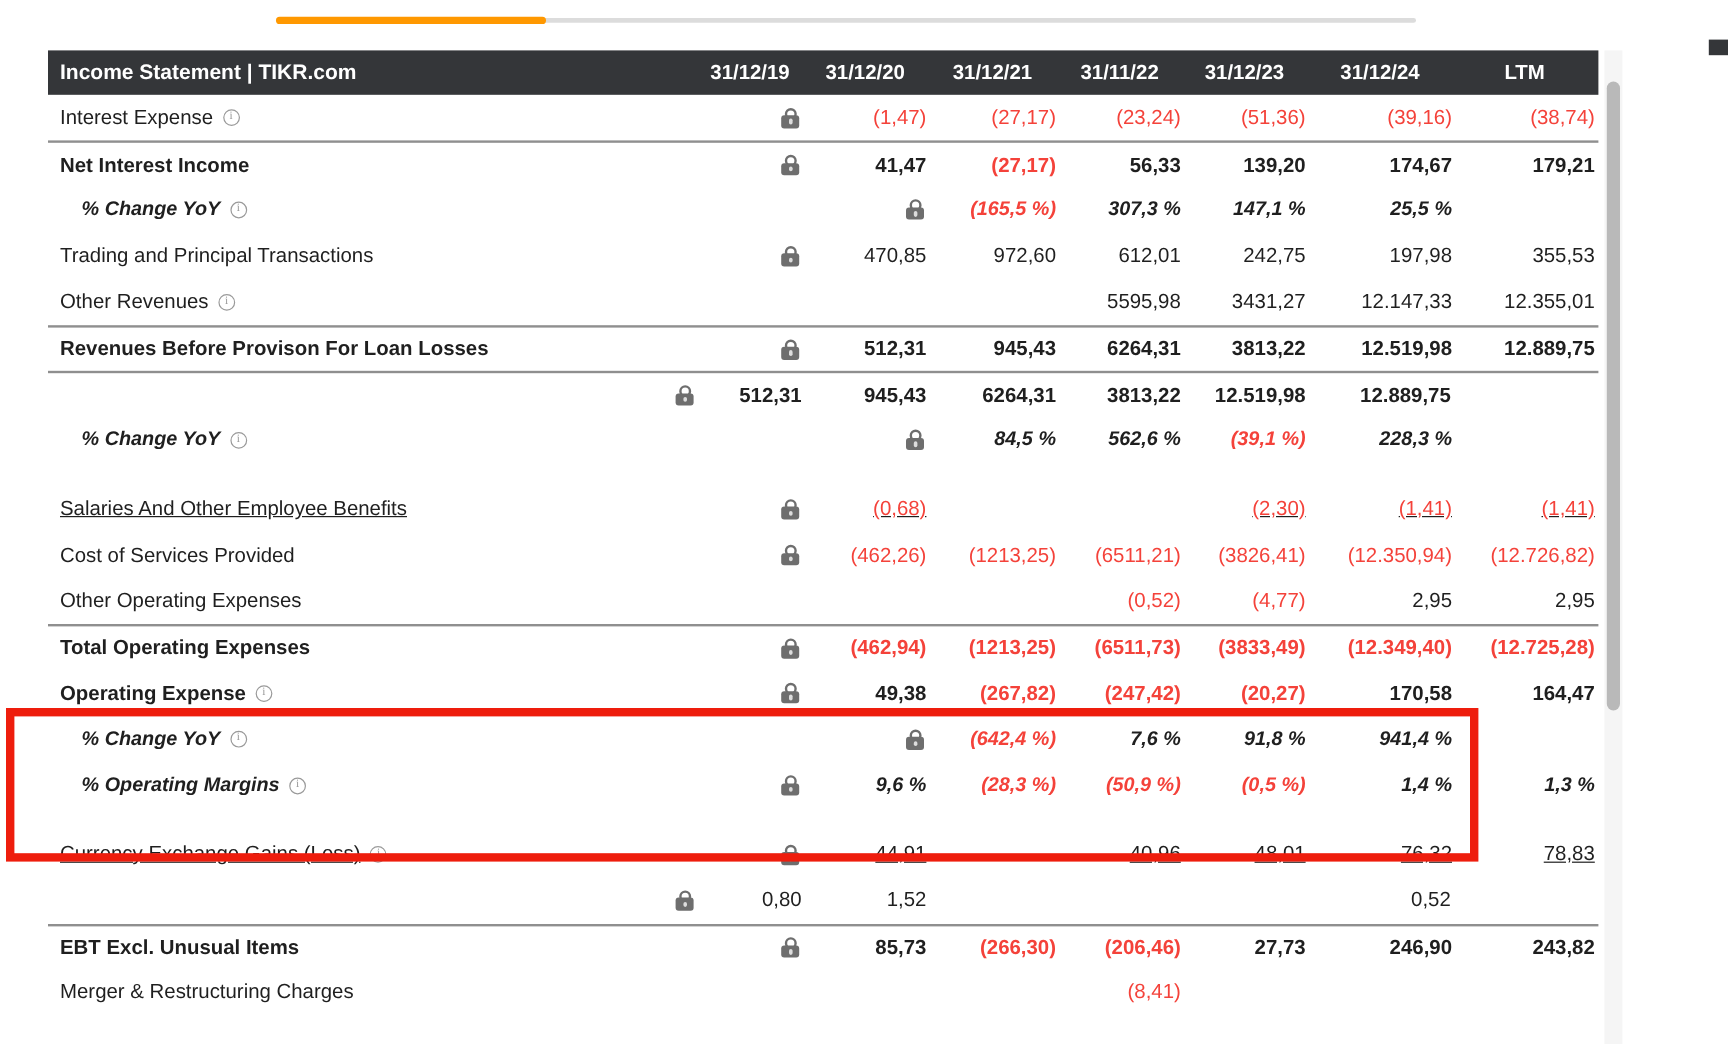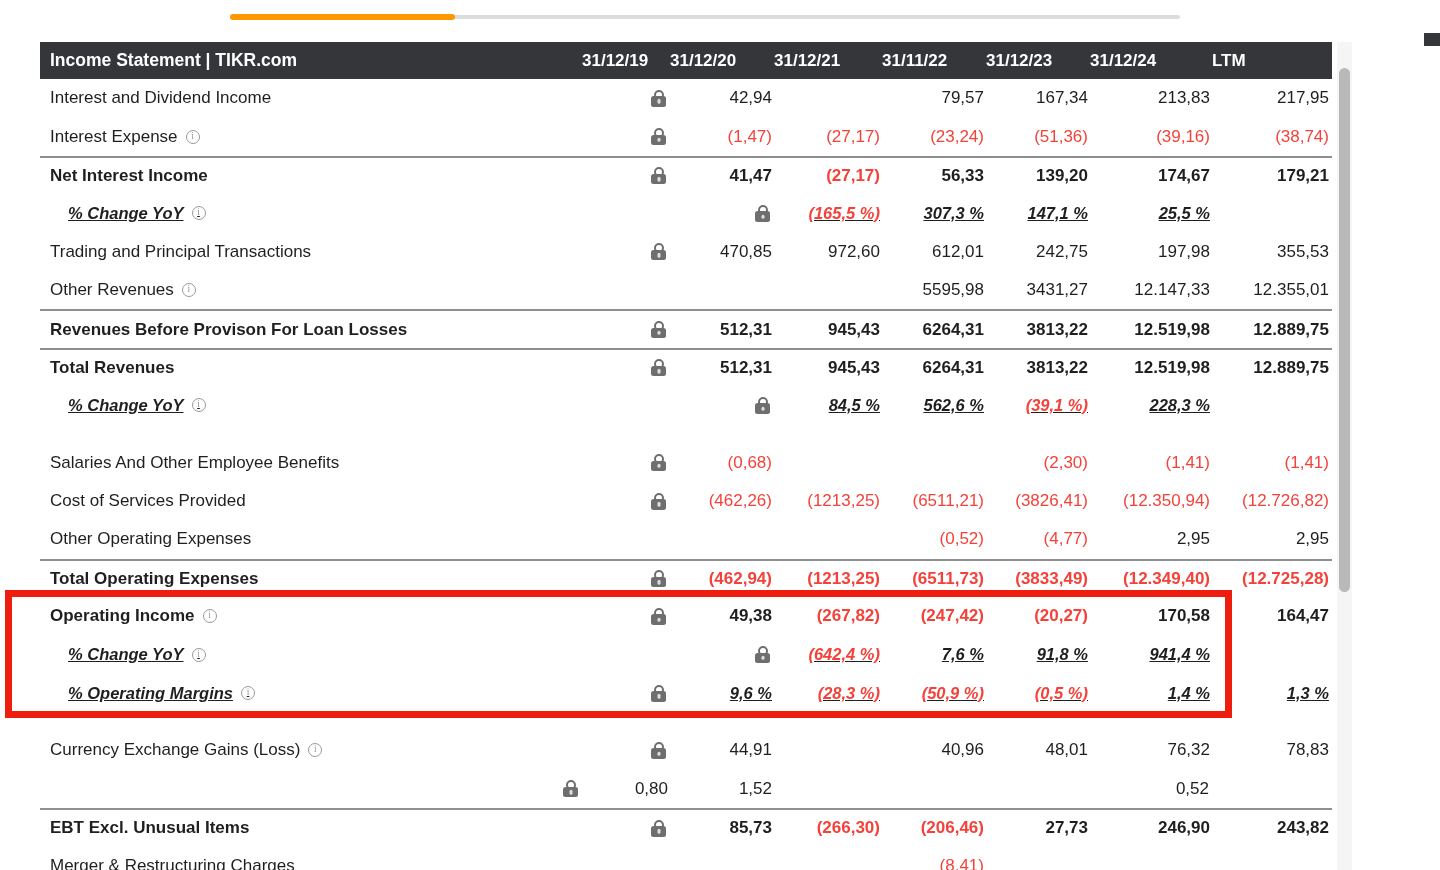--- a/index.html
+++ b/index.html
@@ -25,28 +25,28 @@
   .hscroll-thumb{position:absolute;left:0;top:-1px;width:225px;height:6px;
     background:var(--accent-orange);border-radius:3px;}
 
   
   .table{position:absolute;left:40px;top:42px;width:1292px;}
   .thead,.row{display:grid;
     grid-template-columns:542px 88px 104px 108px 104px 104px 122px 120px;
     align-items:center;}
   .thead{height:37px;background:var(--header-bg);color:#fff;font-weight:700;font-size:17px;}
   .thead .label{padding-left:10px;font-size:17.5px;}
-  .thead .num{text-align:left;padding-right:2px;}
+  .thead .num{text-align:center;padding-right:2px;}
   .thead .num:last-child{padding-right:3px;}
 
   .row{height:38.4px;font-size:17px;}
   .row.rule{border-top:2px solid var(--rule);}
-  .row.space{margin-top:19px;}
+  .row.space{margin-top:19px;text-decoration:underline;}
   .row.bold{font-weight:700;}
-  .row.pct{font-weight:700;font-style:italic;font-size:16.5px;text-decoration:underline;}
+  .row.pct{font-weight:700;font-style:italic;font-size:16.5px;}
   .cell.label{padding-left:10px;display:flex;align-items:center;white-space:nowrap;overflow:hidden;}
   .row.pct .cell.label{padding-left:28px;}
   .cell.num{display:flex;justify-content:flex-end;align-items:center;padding-right:2px;
     white-space:nowrap;font-variant-numeric:tabular-nums;}
   .cell.num:last-child{padding-right:3px;}
   .neg{color:var(--negative);}
 
   
   .lock{display:inline-block;position:relative;width:15px;height:17px;margin-right:2px;flex:0 0 auto;}
   .lock .shackle{position:absolute;top:0;left:2.5px;width:10px;height:10px;
@@ -93,37 +93,20 @@
       <div class="num">31/12/20</div>
       <div class="num">31/12/21</div>
       <div class="num">31/11/22</div>
       <div class="num">31/12/23</div>
       <div class="num">31/12/24</div>
       <div class="num">LTM</div>
     </div>
     <div>
         <div class="row">
           <div class="cell label">
-            <span>Interest and Dividend Income</span>
-          </div>
-          <div class="cell num">
-            <span class="lock">
-              <span class="shackle"></span>
-              <span class="lbody"></span>
-            </span>
-          </div>
-          <div class="cell num">42,94</div>
-          <div class="cell num"></div>
-          <div class="cell num">79,57</div>
-          <div class="cell num">167,34</div>
-          <div class="cell num">213,83</div>
-          <div class="cell num">217,95</div>
-        </div>
-        <div class="row">
-          <div class="cell label">
             <span>Interest Expense</span>
             <span class="info">i</span>
           </div>
           <div class="cell num">
             <span class="lock">
               <span class="shackle"></span>
               <span class="lbody"></span>
             </span>
           </div>
           <div class="cell num neg">(1,47)</div>
@@ -209,23 +192,20 @@
             </span>
           </div>
           <div class="cell num">512,31</div>
           <div class="cell num">945,43</div>
           <div class="cell num">6264,31</div>
           <div class="cell num">3813,22</div>
           <div class="cell num">12.519,98</div>
           <div class="cell num">12.889,75</div>
         </div>
         <div class="row bold rule">
-          <div class="cell label">
-            <span>Total Revenues</span>
-          </div>
           <div class="cell num">
             <span class="lock">
               <span class="shackle"></span>
               <span class="lbody"></span>
             </span>
           </div>
           <div class="cell num">512,31</div>
           <div class="cell num">945,43</div>
           <div class="cell num">6264,31</div>
           <div class="cell num">3813,22</div>
@@ -308,21 +288,21 @@
           </div>
           <div class="cell num neg">(462,94)</div>
           <div class="cell num neg">(1213,25)</div>
           <div class="cell num neg">(6511,73)</div>
           <div class="cell num neg">(3833,49)</div>
           <div class="cell num neg">(12.349,40)</div>
           <div class="cell num neg">(12.725,28)</div>
         </div>
         <div class="row bold">
           <div class="cell label">
-            <span>Operating Income</span>
+            <span>Operating Expense</span>
             <span class="info">i</span>
           </div>
           <div class="cell num">
             <span class="lock">
               <span class="shackle"></span>
               <span class="lbody"></span>
             </span>
           </div>
           <div class="cell num">49,38</div>
           <div class="cell num neg">(267,82)</div>

